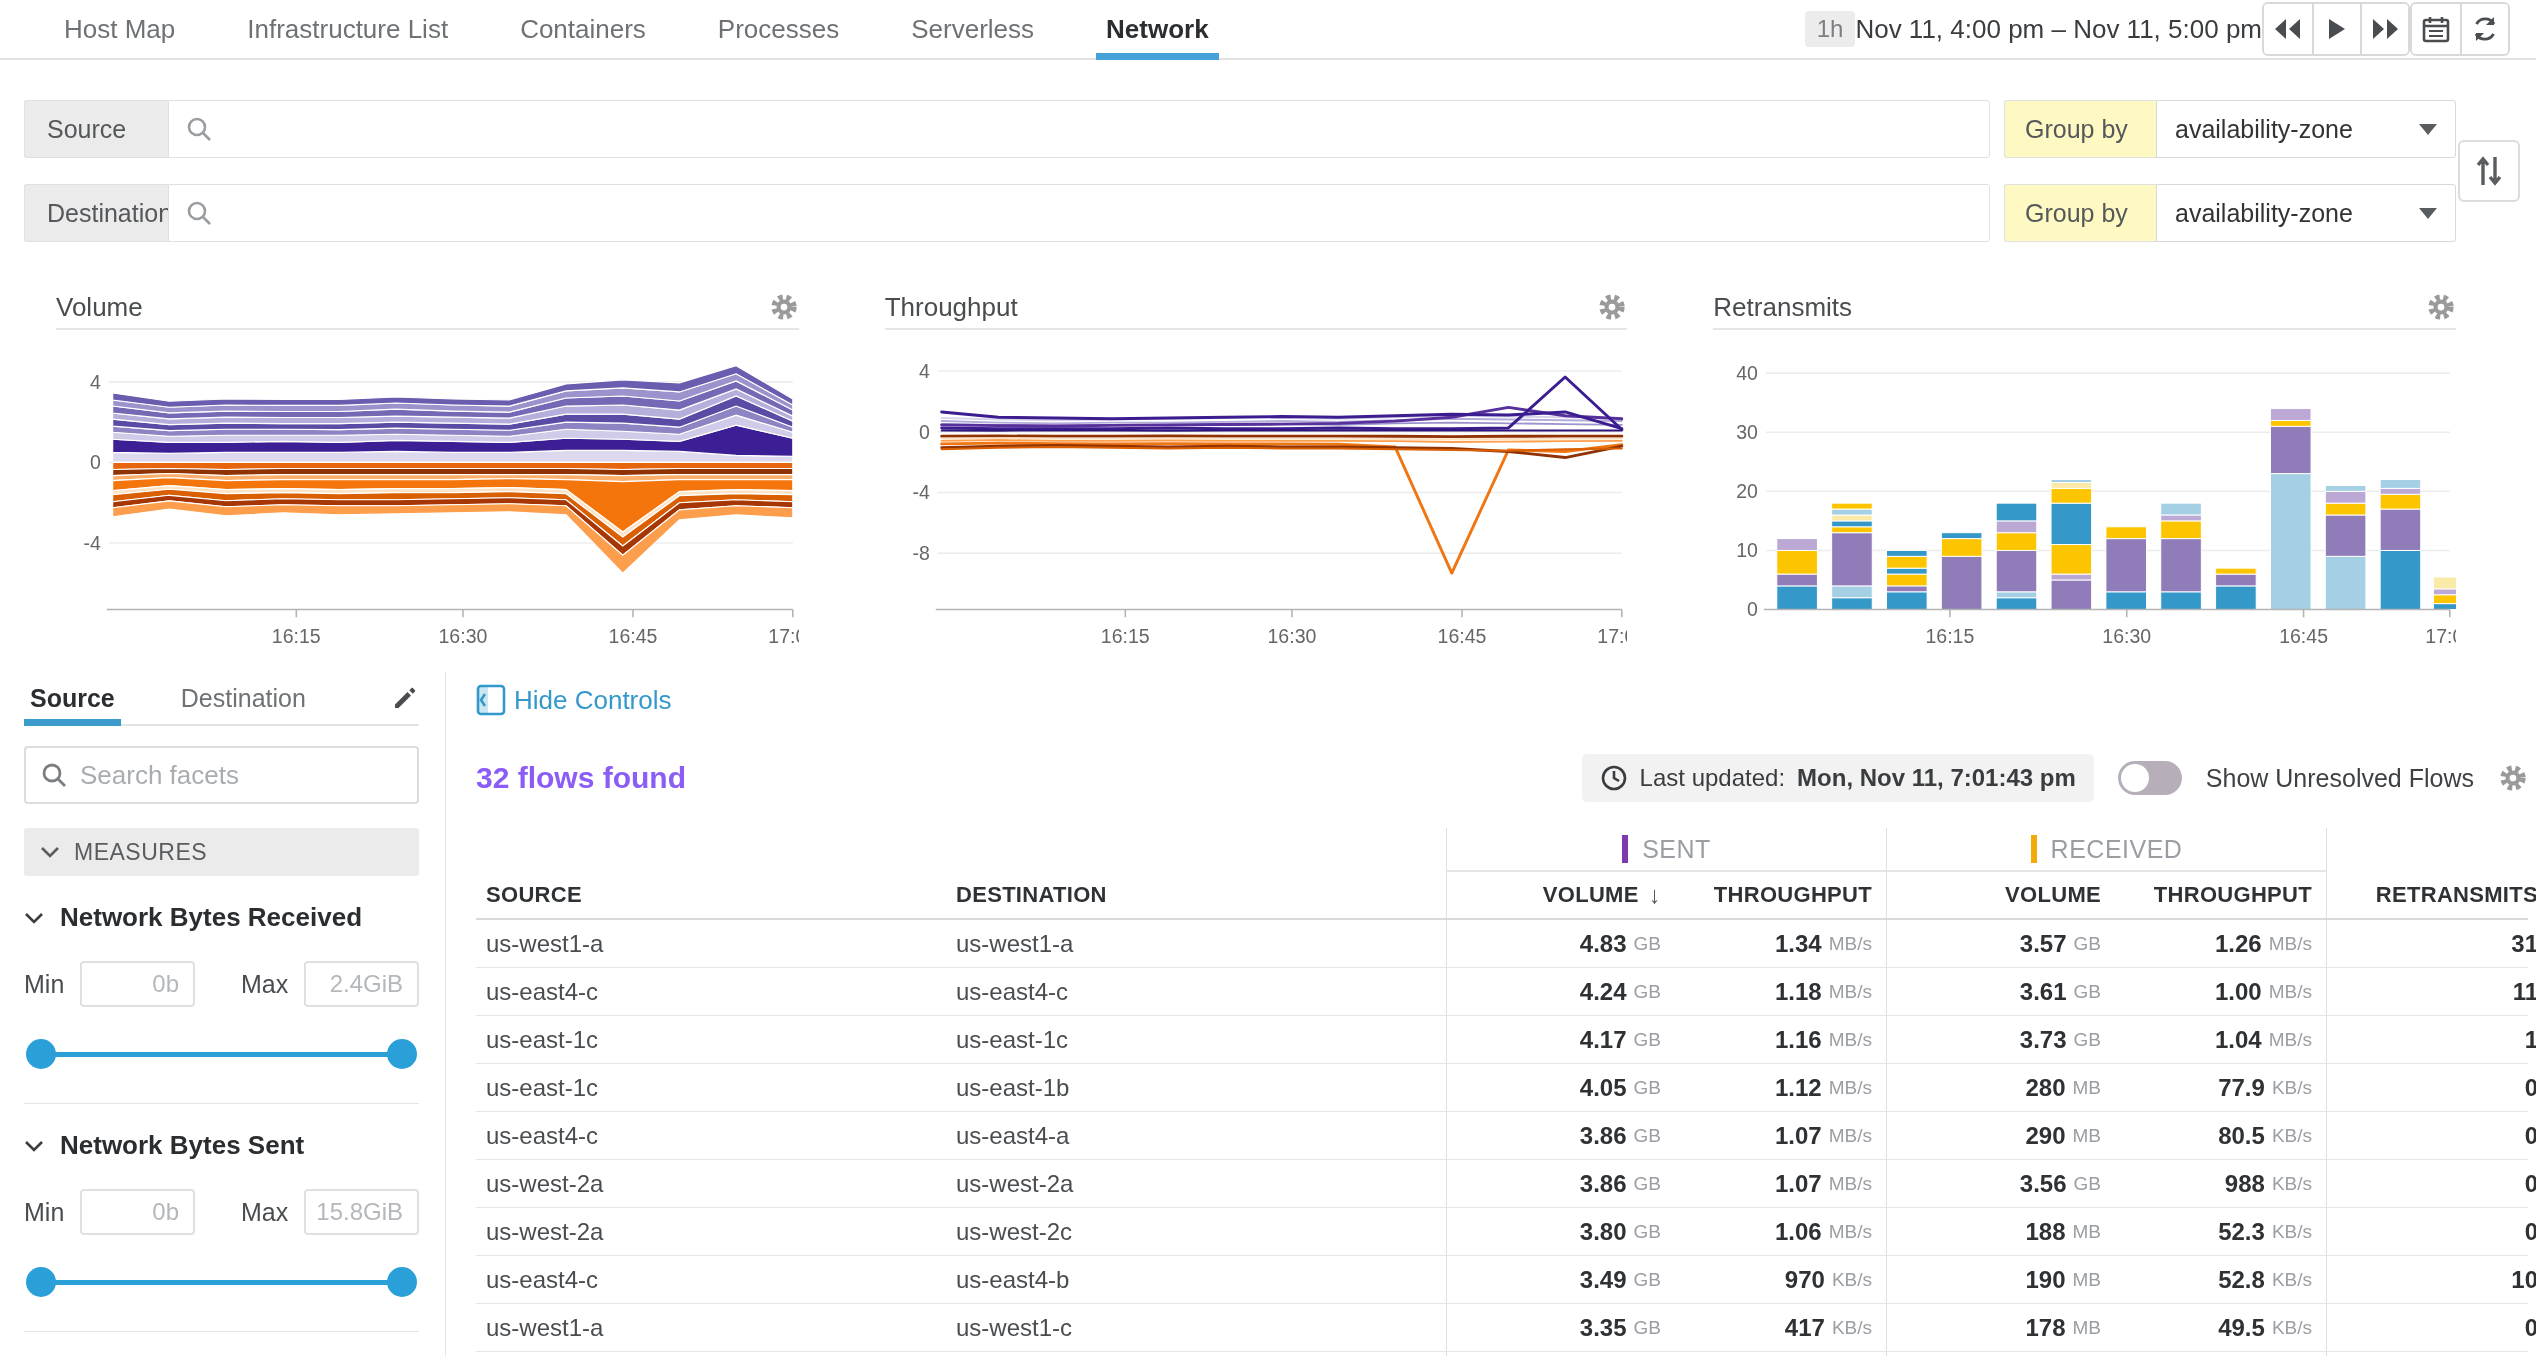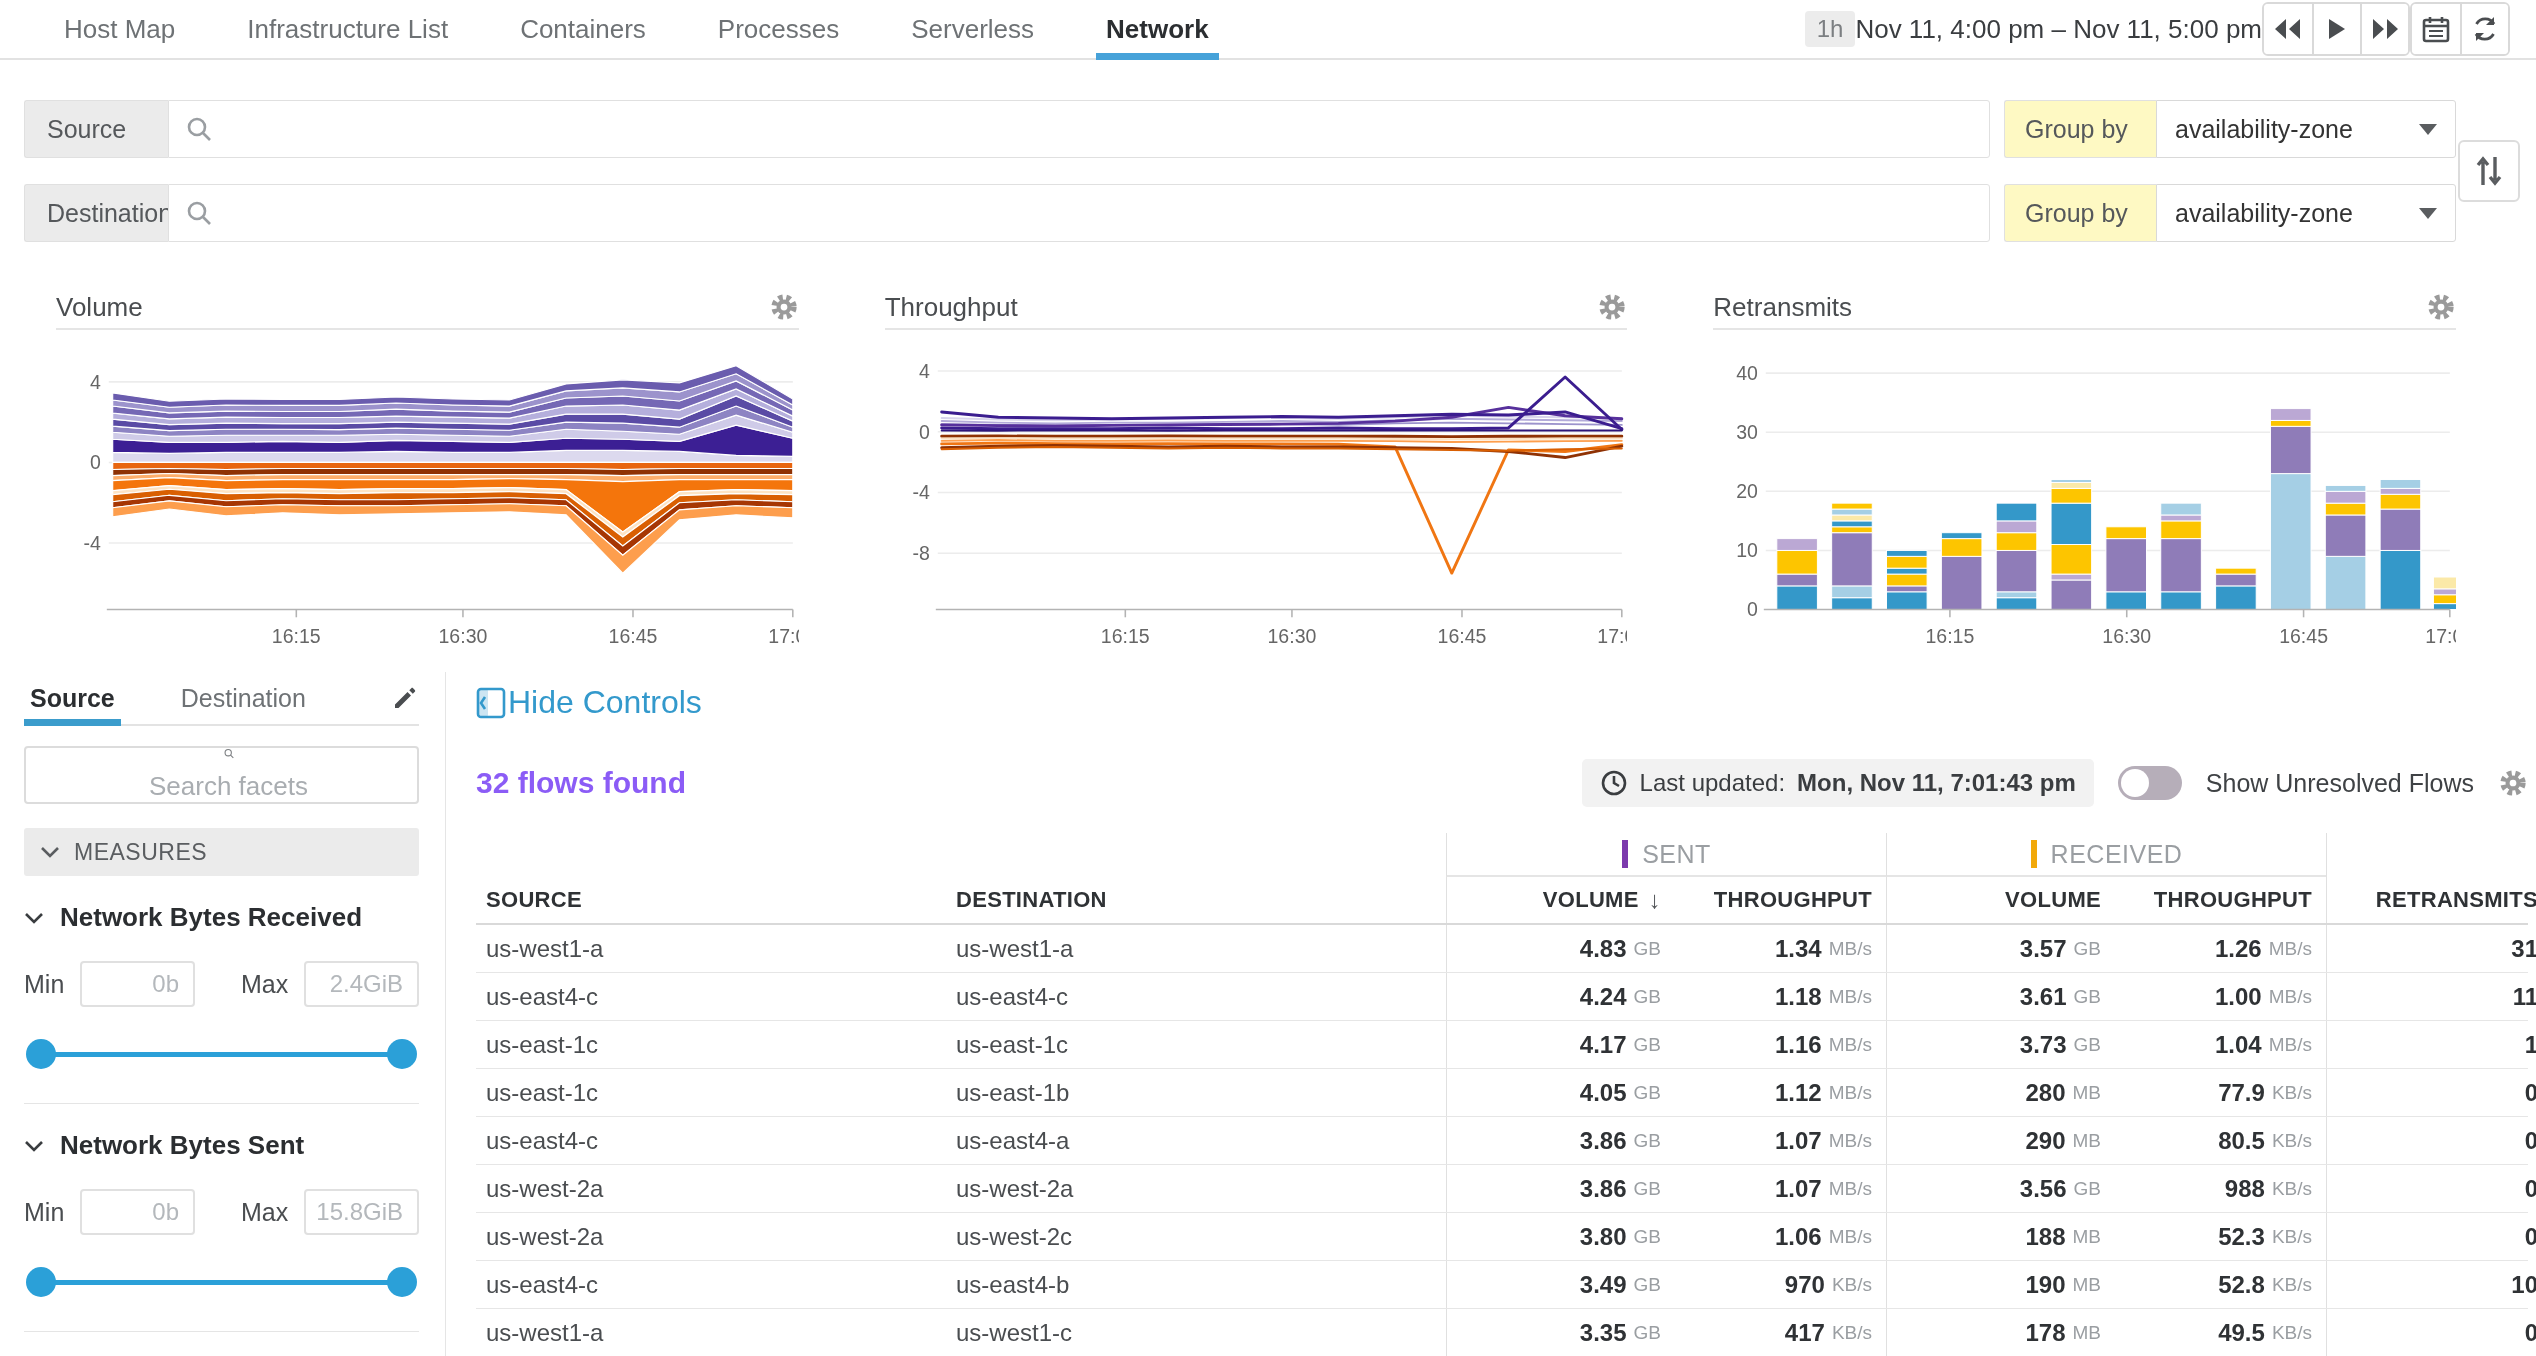--- a/index.html
+++ b/index.html
@@ -44,38 +44,38 @@
   .lower { display: flex; margin-top: 12px; height: 700px; }
   .sidebar { width: 446px; flex: 0 0 446px; border-right: 1px solid #e5e5e5; padding: 0 26px 0 24px; }
   .main { flex: 1; min-width: 0; padding: 0 8px 0 30px; }
 
   
   .facet-tabs { display: flex; align-items: center; border-bottom: 2px solid #e3e3e3; height: 54px; }
   .facet-tab { font-size: 25px; color: #6e7275; padding: 0 6px; margin-right: 54px; height: 100%; display: flex; align-items: center; position: relative; cursor: pointer; }
   .facet-tab.active { color: #2b2e31; font-weight: 700; }
   .facet-tab.active::after { content:""; position: absolute; left: 0; right: 0; bottom: -2px; height: 7px; background: #3b9ccc; }
   .pencil { margin-left: auto; color: #4a4d50; cursor: pointer; }
-  .facet-search { margin-top: 20px; height: 58px; border: 2px solid #dcdcdc; border-radius: 4px; display: flex; align-items: center; padding-left: 14px; gap: 12px; cursor: text; flex-direction: column; }
+  .facet-search { margin-top: 20px; height: 58px; border: 2px solid #dcdcdc; border-radius: 4px; display: flex; align-items: center; padding-left: 14px; gap: 12px; cursor: text; }
   .facet-search .ph { font-size: 26px; color: #a9adb1; }
   .measures { margin-top: 24px; height: 48px; background: #ebebeb; border-radius: 3px; display: flex; align-items: center; gap: 14px; padding-left: 16px; font-size: 23px; color: #5a5d60; letter-spacing: 0.5px; cursor: pointer; }
   .facet-group { padding-top: 26px; }
   .facet-group + .facet-group { border-top: 1px solid #e5e5e5; }
   .fg-title { display: flex; align-items: center; gap: 16px; font-size: 26px; font-weight: 700; color: #2b2e31; cursor: pointer; }
   .fg-minmax { display: flex; align-items: center; margin-top: 28px; }
   .mm-label { font-size: 25px; color: #4a4d50; }
   .mm-input { width: 150px; height: 46px; border: 2px solid #e0e0e0; border-radius: 4px; margin-left: 16px; font-size: 24px; color: #b4b8bc; display: flex; align-items: center; justify-content: flex-end; padding-right: 14px; }
   .mm-max { margin-left: 46px; }
   .fg-slider { position: relative; height: 30px; margin: 32px 2px 34px 2px; }
   .fg-slider .track { position: absolute; left: 12px; right: 12px; top: 13px; height: 5px; background: #2ba0d8; border-radius: 3px; }
   .fg-slider .handle { position: absolute; top: 0; width: 30px; height: 30px; border-radius: 50%; background: #2ba0d8; cursor: grab; }
   .fg-slider .h-min { left: 0; }
   .fg-slider .h-max { right: 0; }
 
   
-  .hide-controls { display: flex; align-items: center; gap: 2px; margin-top: 12px; color: #3399cc; font-size: 32px; cursor: pointer; width: fit-content; }
+  .hide-controls { display: flex; align-items: center; gap: 8px; margin-top: 12px; color: #3399cc; font-size: 26px; cursor: pointer; width: fit-content; }
   .flows-row { display: flex; align-items: center; margin-top: 38px; }
   .flows-count { font-size: 30px; font-weight: 700; color: #8b5cf6; }
   .flows-right { margin-left: auto; display: flex; align-items: center; gap: 24px; }
   .updated-pill { background: #f2f2f2; border-radius: 5px; height: 48px; display: flex; align-items: center; gap: 12px; padding: 0 18px; font-size: 24px; color: #3a3d40; }
   .updated-pill b { font-weight: 700; }
   .toggle { width: 64px; height: 34px; border-radius: 17px; background: #b6aeb9; position: relative; cursor: pointer; flex: 0 0 64px; }
   .toggle .knob { position: absolute; left: 3px; top: 3px; width: 28px; height: 28px; border-radius: 50%; background: #fff; }
   .toggle-label { font-size: 25px; color: #3f4245; }
 
   

